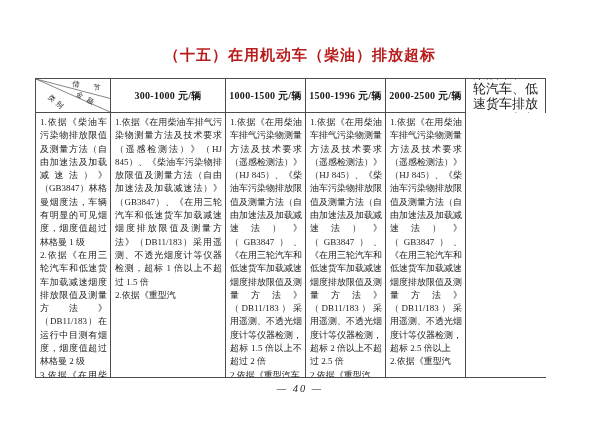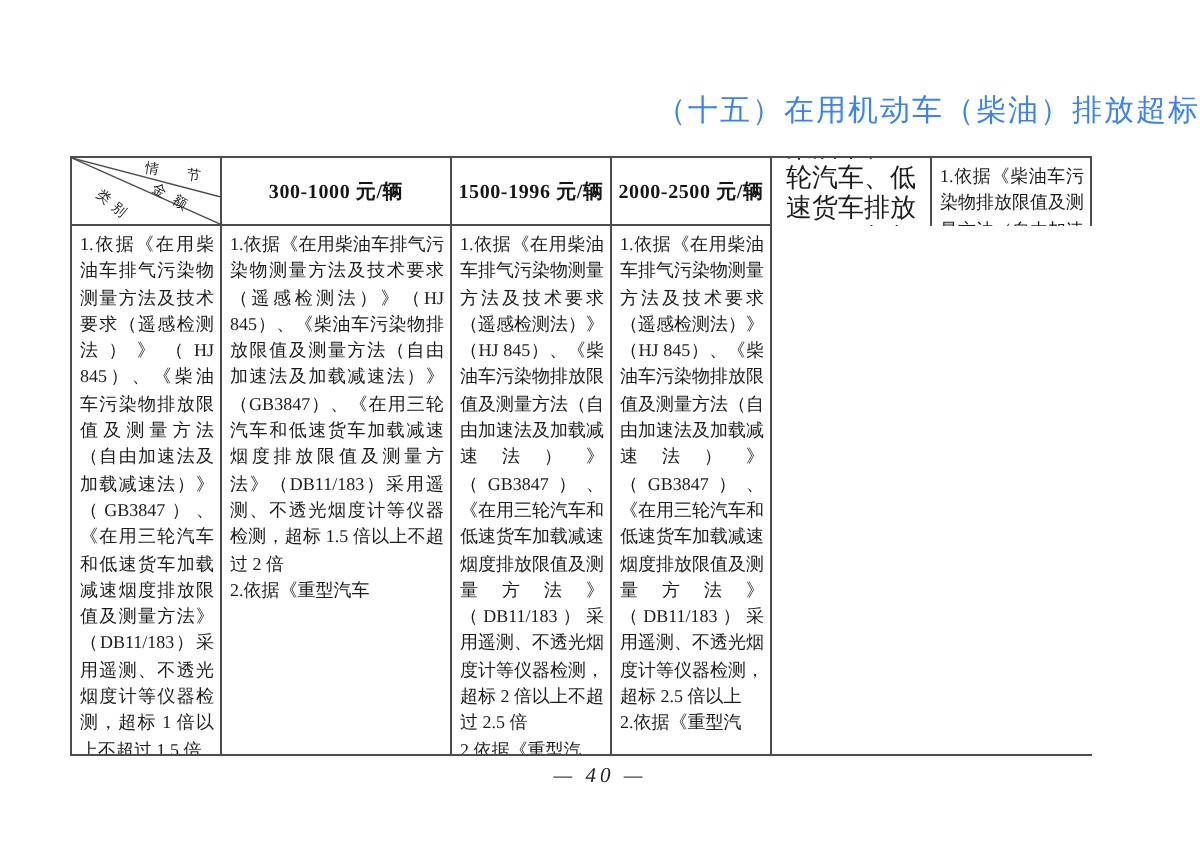--- a/index.html
+++ b/index.html
@@ -15,25 +15,25 @@
     position: absolute;
     left: 0; top: 0;
     width: 600px; height: 424px;
     background: #ffffff;
   }
   .doc-title {
     position: absolute;
     top: 46px;
     left: 0;
     width: 100%;
-    text-align: right;
+    text-align: center;
     font-size: 15px;
-    font-weight: normal;
+    font-weight: bold;
     letter-spacing: 1px;
-    color: #3b82f6;
+    color: #b91c1c;
   }
   .penalty-table {
     position: absolute;
     left: 35px;
     top: 78px;
     width: 511px;
     height: 300px;
     display: grid;
     grid-template-columns: 75px 115px 80px 80px 80px 1fr;
     grid-template-rows: 34px 1fr;
@@ -120,20 +120,21 @@
     <div class="cell corner">
       <svg viewBox="0 0 75 34" preserveAspectRatio="none">
         <line x1="0" y1="0" x2="75" y2="20" stroke="#4d4d4d" stroke-width="0.7"></line>
         <line x1="0" y1="0" x2="75" y2="34" stroke="#4d4d4d" stroke-width="0.7"></line>
       </svg>
       <span class="corner-label lbl-top">情节</span>
       <span class="corner-label lbl-middle">金额</span>
       <span class="corner-label lbl-bottom">类别</span>
     </div>
     <div class="cell col-header">300-1000 元/辆</div>
+    <div class="cell col-header">1000-1500 元/辆</div>
     <div class="cell col-header">1500-1996 元/辆</div>
     <div class="cell col-header">2000-2500 元/辆</div>
 
     <div class="cell last-row row-label">柴油车、三轮汽车、低速货车排放超标</div>
     <div class="cell last-row body-cell">1.依据《柴油车污染物排放限值及测量方法（自由加速法及加载减速法）》（GB3847）林格曼烟度法，车辆有明显的可见烟度，烟度值超过林格曼 1 级
 2.依据《在用三轮汽车和低速货车加载减速烟度排放限值及测量方法》（DB11/183）在运行中目测有烟度，烟度值超过林格曼 2 级
 3.依据《在用柴油车排气污染物测量方法及技术要求（遥感检测法）》（HJ 845）、《柴油车污染物排放限值及测量方法（自由加速法及加载减速法）》（GB3847）、《在用三轮</div>
     <div class="cell last-row body-cell">1.依据《在用柴油车排气污染物测量方法及技术要求（遥感检测法）》（HJ 845）、《柴油车污染物排放限值及测量方法（自由加速法及加载减速法）》（GB3847）、《在用三轮汽车和低速货车加载减速烟度排放限值及测量方法》（DB11/183）采用遥测、不透光烟度计等仪器检测，超标 1 倍以上不超过 1.5 倍
 2.依据《重型汽</div>
     <div class="cell last-row body-cell">1.依据《在用柴油车排气污染物测量方法及技术要求（遥感检测法）》（HJ 845）、《柴油车污染物排放限值及测量方法（自由加速法及加载减速法）》（GB3847）、《在用三轮汽车和低速货车加载减速烟度排放限值及测量方法》（DB11/183）采用遥测、不透光烟度计等仪器检测，超标 1.5 倍以上不超过 2 倍

